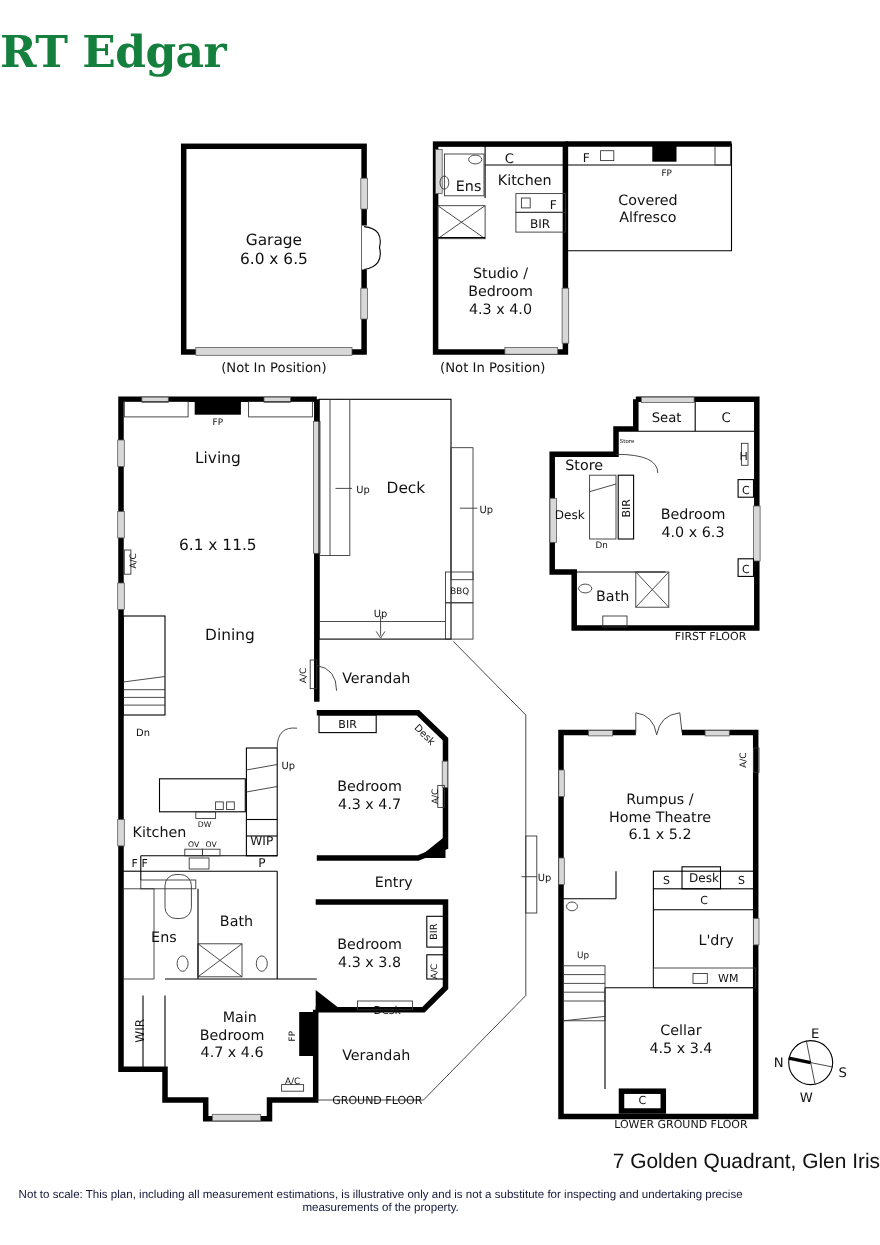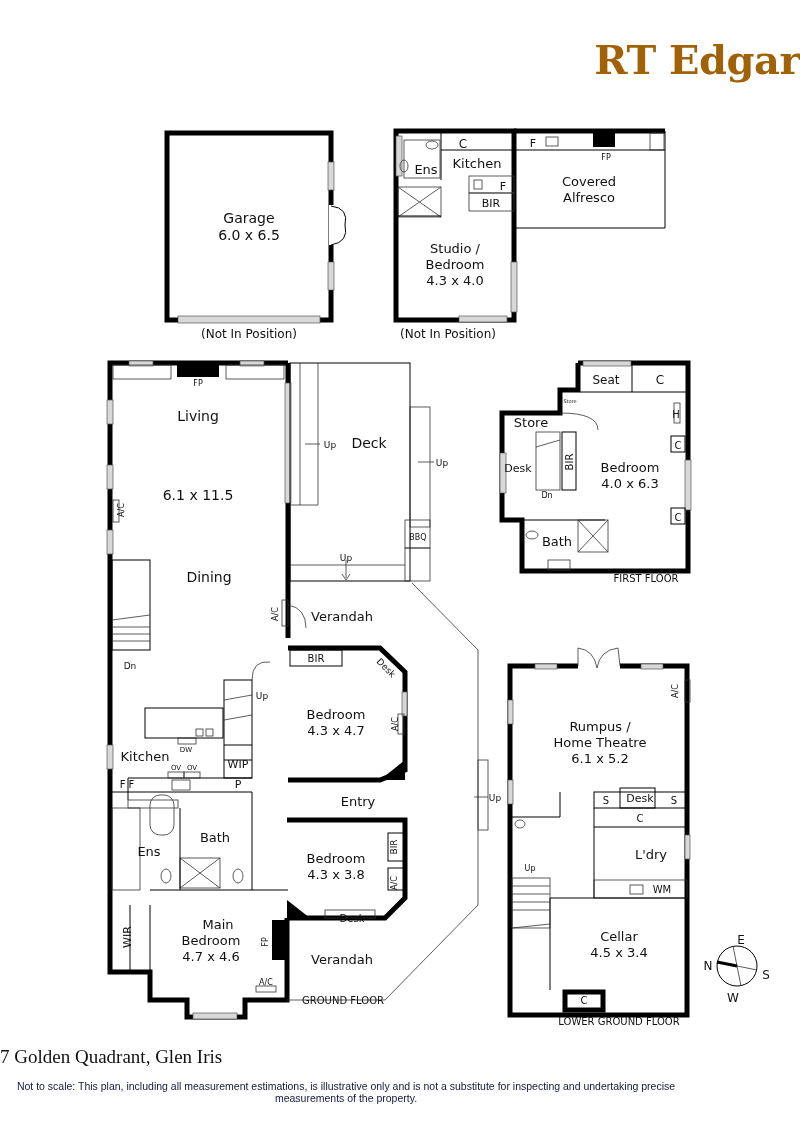--- a/index.html
+++ b/index.html
@@ -1,20 +1,20 @@
 <!DOCTYPE html>
 <html><head>
 <meta charset="utf-8">
 <style>
   html, body { margin:0; padding:0; background:#ffffff; }
   body { width:800px; height:1132px; position:relative; overflow:hidden; font-family:"DejaVu Sans", sans-serif; }
-  .brand { position:absolute; top:36px; left:0; width:800px; text-align:right; font-family:"DejaVu Serif", serif; font-weight:bold; font-size:40px; color:#a16207; letter-spacing:-0.5px; }
+  .brand { position:absolute; top:24px; left:0; width:800px; text-align:left; font-family:"DejaVu Serif", serif; font-weight:bold; font-size:40px; color:#15803d; letter-spacing:-0.5px; }
   svg.plan { position:absolute; left:0; top:0; }
   .lbl { font-family:"DejaVu Sans", sans-serif; fill:#111; }
-  .address { position:absolute; top:1046px; left:0; width:800px; text-align:left; font-family:Liberation Serif, serif; font-size:19px; color:#111; }
+  .address { position:absolute; top:1046px; left:0; width:800px; text-align:right; font-family:Liberation Sans, sans-serif; font-size:19px; color:#111; }
   .disclaimer { position:absolute; top:1080px; left:0; width:692px; text-align:center; font-family:"Liberation Sans", sans-serif; font-size:10.5px; color:#15173a; }
 </style>
 </head>
 <body>
 
 <div class="brand">RT Edgar</div>
 
 <svg class="plan" width="800" height="1040" viewBox="0 0 800 1040">
   <defs>
     <style>

